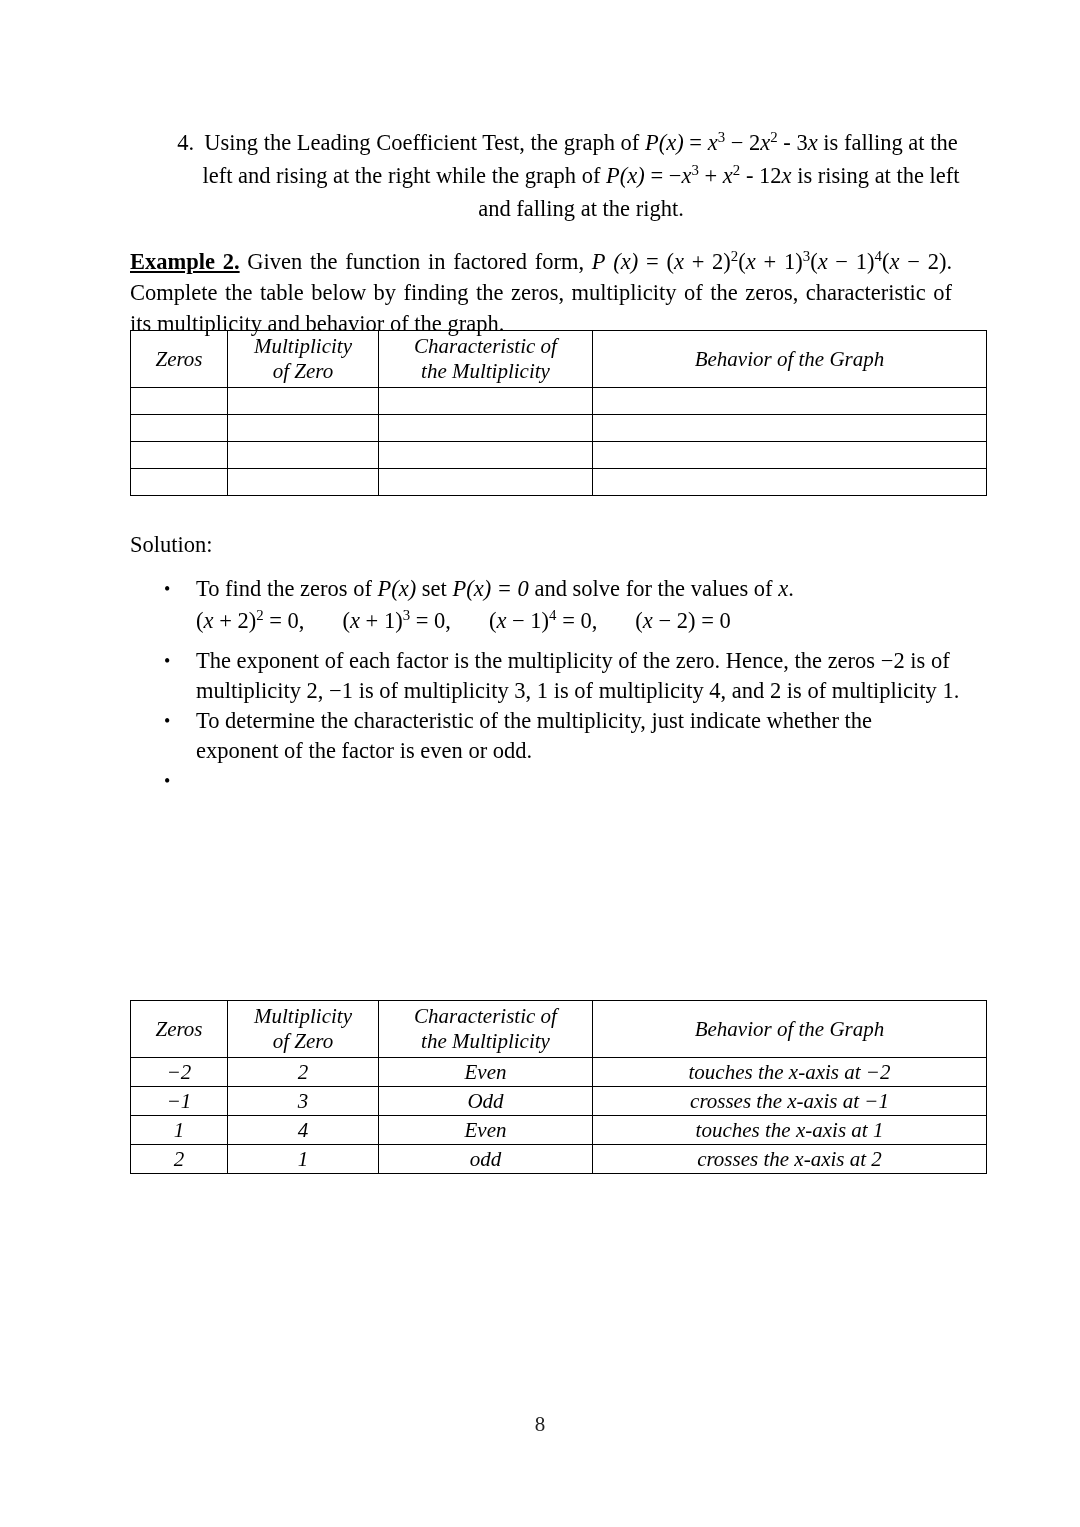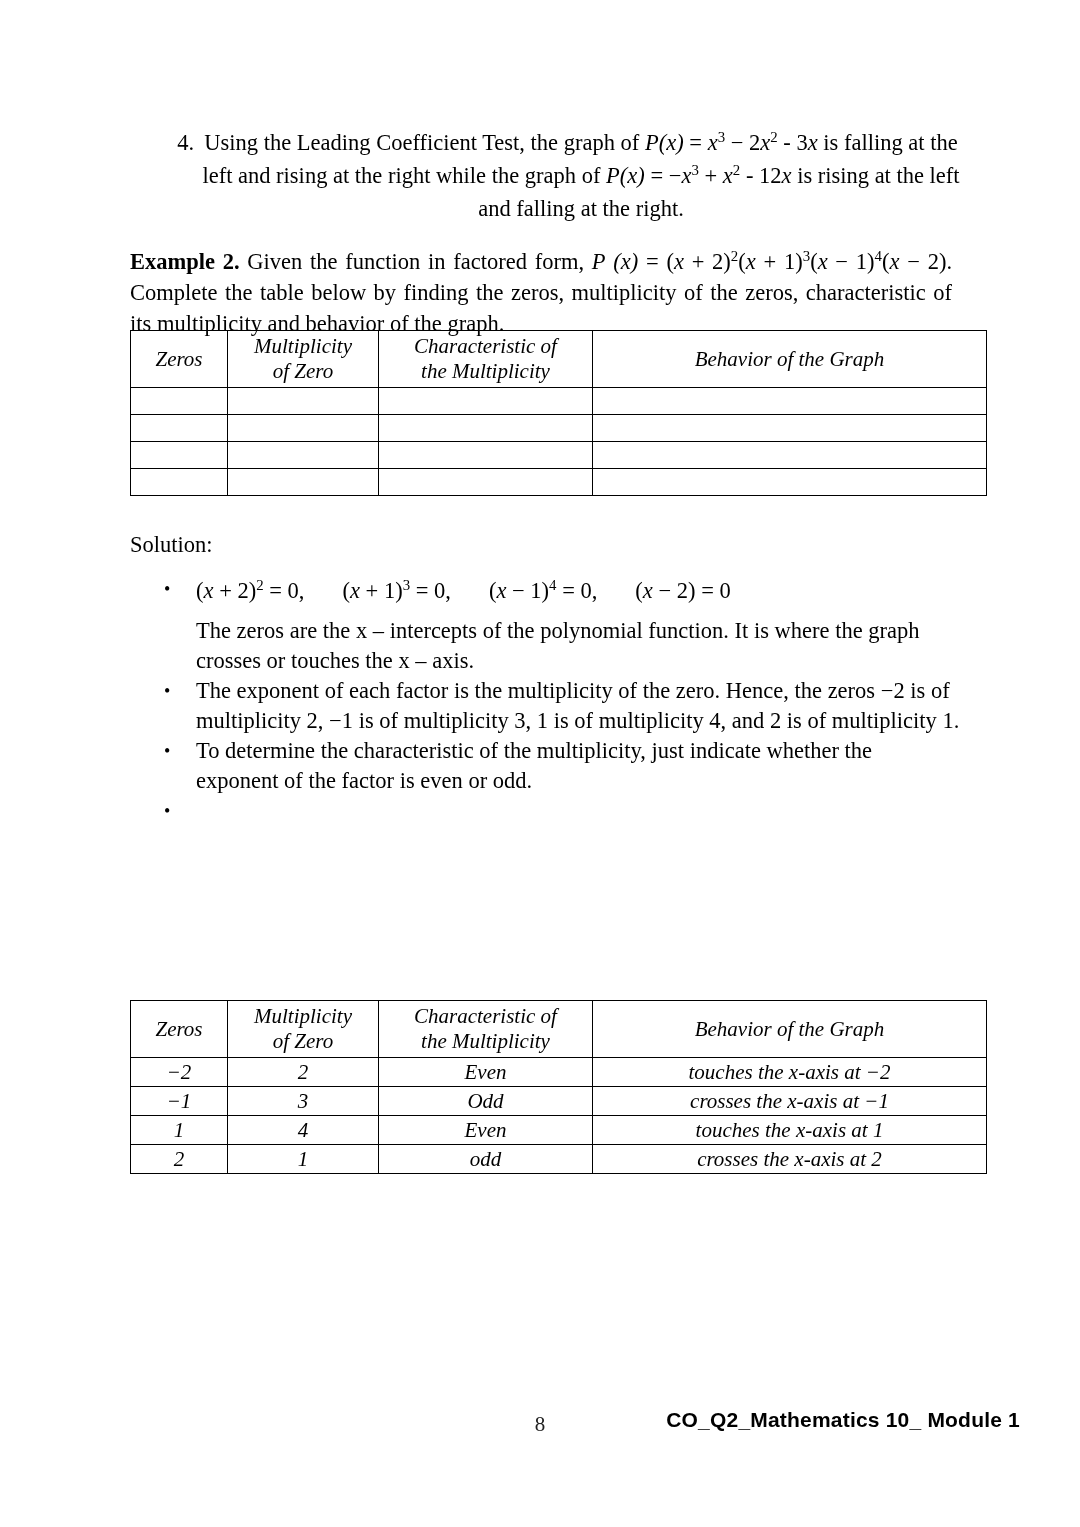--- a/index.html
+++ b/index.html
@@ -52,20 +52,21 @@
     left: 130px;
     top: 246px;
     width: 822px;
     font-size: 22.5px;
     line-height: 31px;
     text-align: justify;
     text-justify: inter-word;
   }
   .example-para .lead {
     font-weight: bold;
+    text-decoration: underline;
   }
 
   
   .mv {            
     font-family: "Liberation Serif", "DejaVu Serif", serif;
     font-style: italic;
   }
   .mn {            
     font-family: "Liberation Serif", "DejaVu Serif", serif;
     font-style: normal;
@@ -242,29 +243,29 @@
       </tr>
     </tbody>
   </table>
 
   <div class="solution-label">Solution:</div>
 
   <div class="bullets">
 
     <div class="bullet-item">
       <span class="dot">•</span>
+      <div><span>To find the zeros of </span><span class="mv">P(x)</span><span> set </span><span class="mv">P(x) = 0</span><span> and solve for the values of </span><span class="mv">x</span><span>.</span></div>
     </div>
 
     <div class="eq-row">
       <span class="mn"><span class="mn">(</span><span class="mv">x</span><span class="mn"> + </span><span class="mn">2</span><span class="mn">)</span><sup class="exp mn">2</sup><span class="mn"> = 0,</span></span><span class="eq-gap"></span><span class="mn"><span class="mn">(</span><span class="mv">x</span><span class="mn"> + </span><span class="mn">1</span><span class="mn">)</span><sup class="exp mn">3</sup><span class="mn"> = 0,</span></span><span class="eq-gap"></span><span class="mn"><span class="mn">(</span><span class="mv">x</span><span class="mn"> − </span><span class="mn">1</span><span class="mn">)</span><sup class="exp mn">4</sup><span class="mn"> = 0,</span></span><span class="eq-gap"></span><span class="mn"><span class="mn">(</span><span class="mv">x</span><span class="mn"> − </span><span class="mn">2</span><span class="mn">)</span><span class="mn"> = 0</span></span>
     </div>
 
     <div class="blk-gap"></div>
 
-    <div class="sub-line">The zeros are the x – intercepts of the polynomial function.  It is where the graph crosses or touches the x – axis.</div>
 
     <div class="bullet-item">
       <span class="dot">•</span>
       <span>The exponent of each factor is the multiplicity of the zero.  Hence, the zeros −2 is of multiplicity 2, −1 is of multiplicity 3, 1 is of multiplicity 4, and 2 is of multiplicity 1.</span>
     </div>
 
     <div class="bullet-item">
       <span class="dot">•</span>
       <span>To determine the characteristic of the multiplicity, just indicate whether the exponent of the factor is even or odd.</span>
     </div>
@@ -312,15 +313,14 @@
       <tr>
         <td>2</td>
         <td>1</td>
         <td>odd</td>
         <td>crosses the x-axis at 2</td>
       </tr>
     </tbody>
   </table>
 
   <div class="footer-page">8</div>
-  <div class="footer-module">CO_Q2_Mathematics 10_ Module 1</div>
 
 </div>
 
 </body></html>

